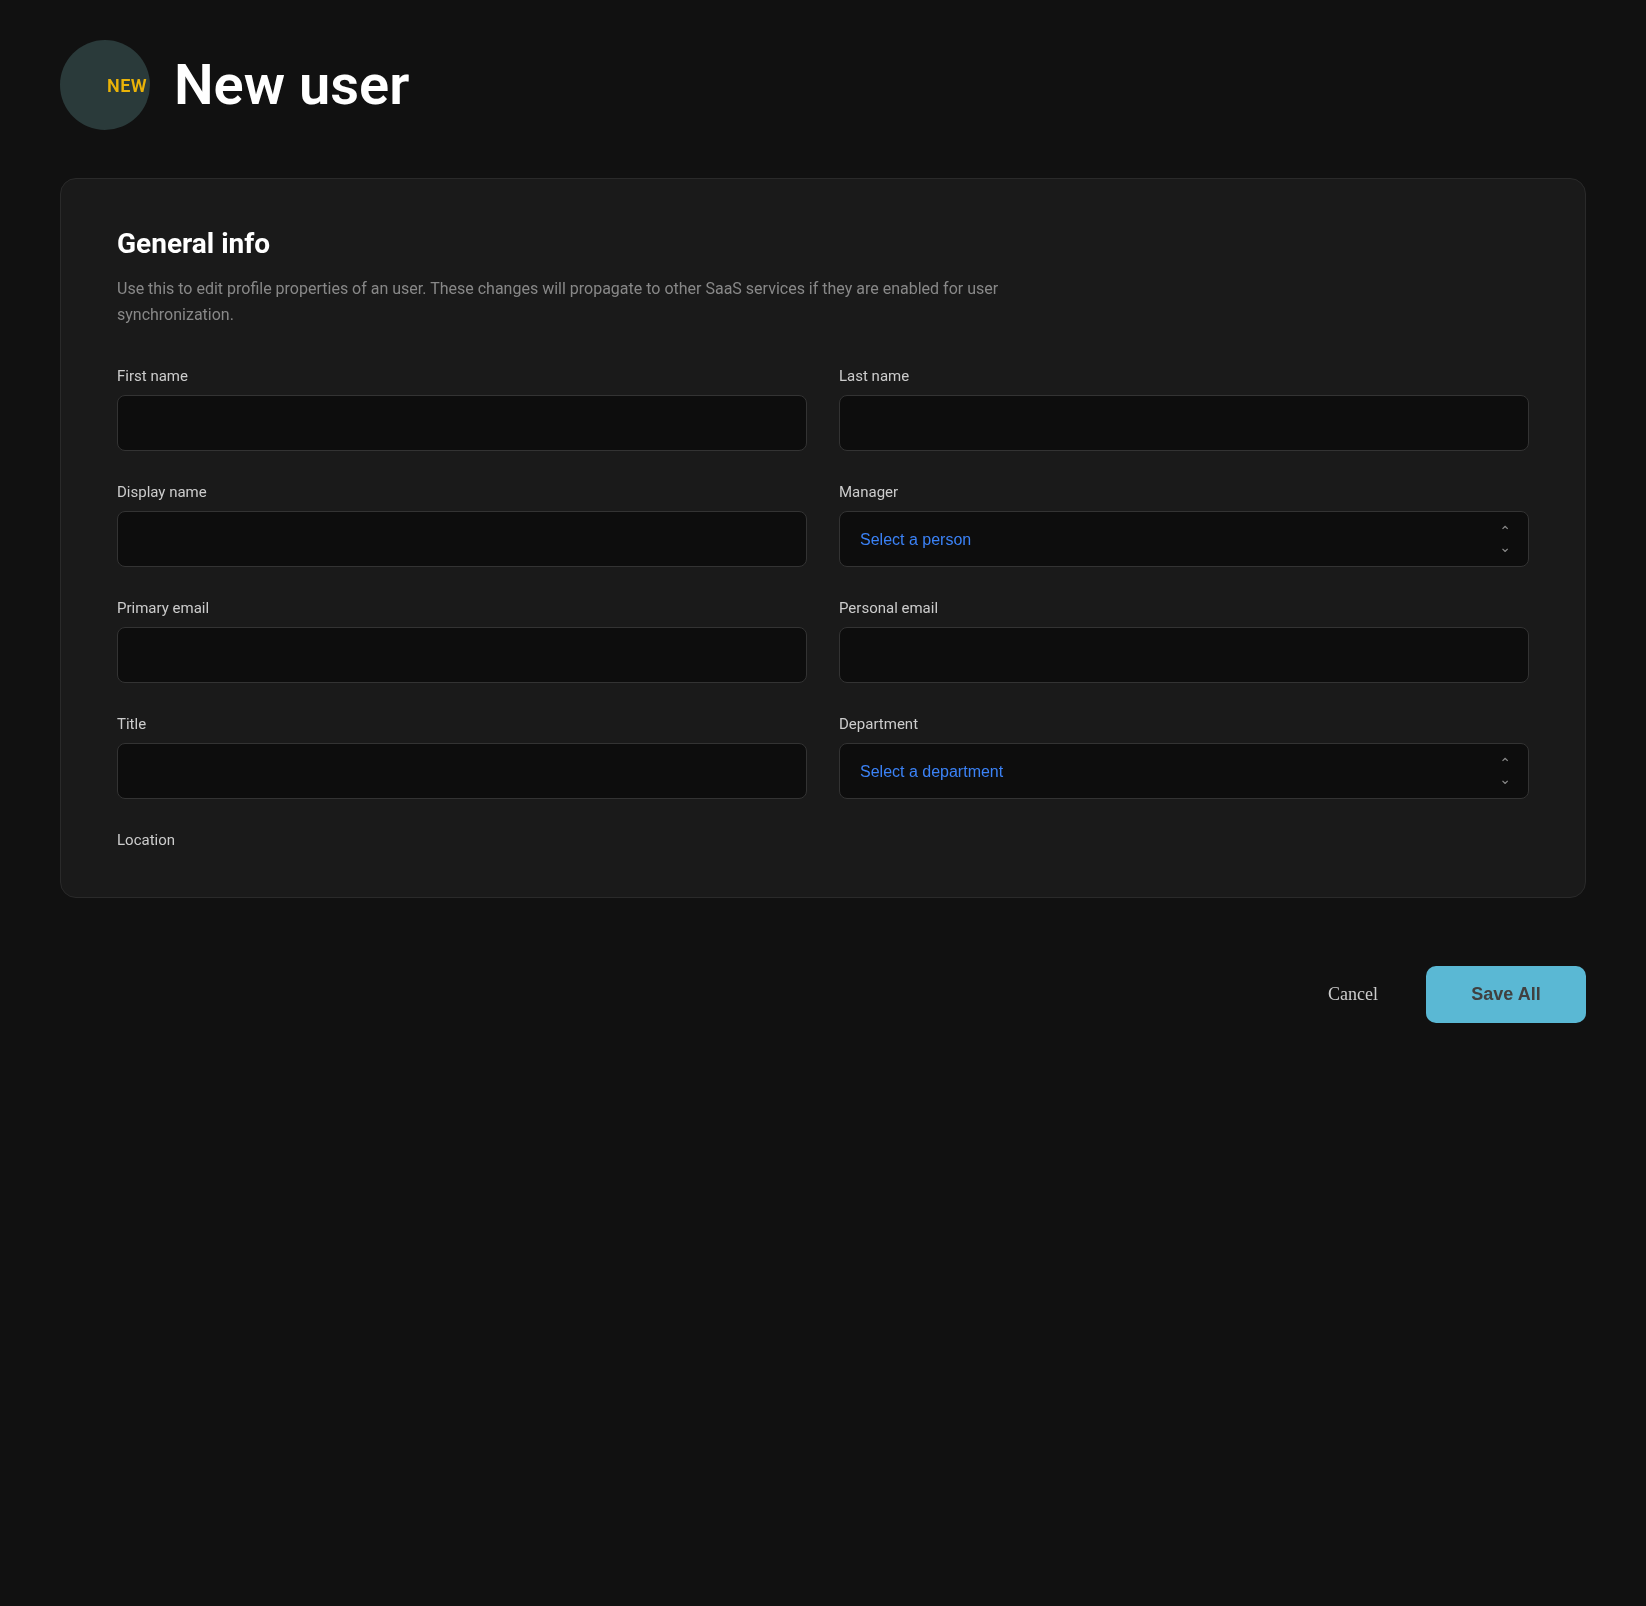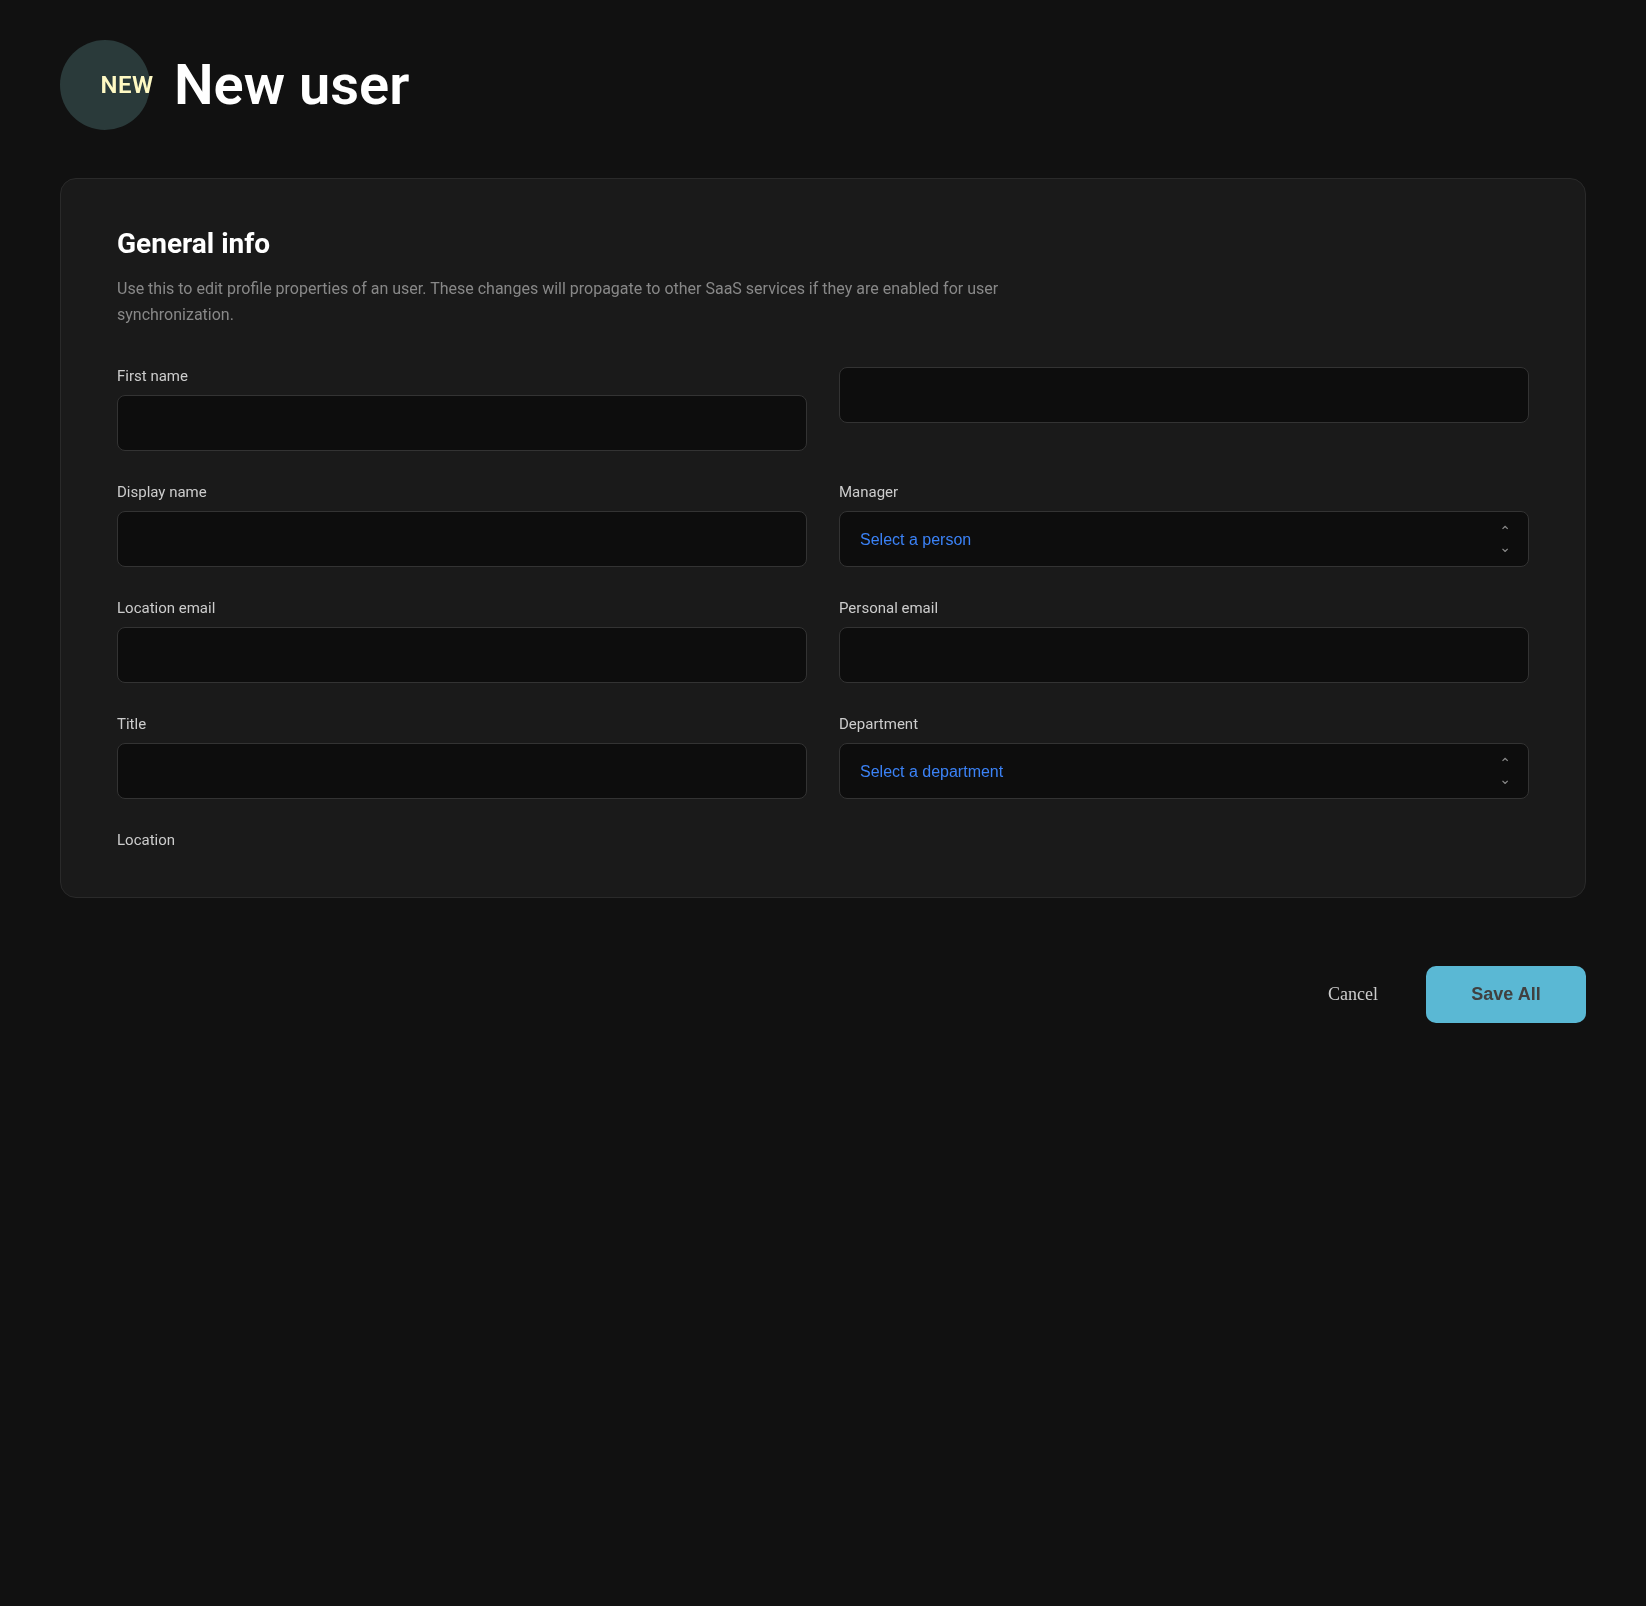--- a/index.html
+++ b/index.html
@@ -29,22 +29,22 @@
       height: 90px;
       border-radius: 50%;
       background-color: #2a3a3a;
       display: flex;
       align-items: center;
       justify-content: center;
       flex-shrink: 0;
     }
 
     .avatar-badge-text {
-      color: #fef9c3;
-      font-size: 24px;
+      color: #eab308;
+      font-size: 18px;
       font-weight: 600;
       letter-spacing: 0.5px;
       margin-left: 44px;
     }
 
     .page-title {
       font-size: 56px;
       font-weight: 600;
       color: #ffffff;
     }
@@ -202,40 +202,41 @@
   <p class="section-description">Use this to edit profile properties of an user. These changes will propagate to other SaaS services if they are enabled for user synchronization.</p>
 
   <div class="form-grid">
 
     <div class="form-field">
       <label class="field-label">First name</label>
       <input type="text" class="field-input" placeholder="" style="">
     </div>
 
     <div class="form-field">
+      <label class="field-label">Last name</label>
       <input type="text" class="field-input" placeholder="" style="">
     </div>
 
     <div class="form-field">
       <label class="field-label">Display name</label>
       <input type="text" class="field-input" placeholder="" style="">
     </div>
 
     <div class="form-field">
       <label class="field-label">Manager</label>
       <div class="select-wrapper">
         <select class="field-select">
           <option value="">Select a person</option>
         </select>
         <span class="select-arrow"></span>
       </div>
     </div>
 
     <div class="form-field">
-      <label class="field-label">Location email</label>
+      <label class="field-label">Primary email</label>
       <input type="email" class="field-input" placeholder="" style="">
     </div>
 
     <div class="form-field">
       <label class="field-label">Personal email</label>
       <input type="email" class="field-input" placeholder="" style="">
     </div>
 
     <div class="form-field">
       <label class="field-label">Title</label>

